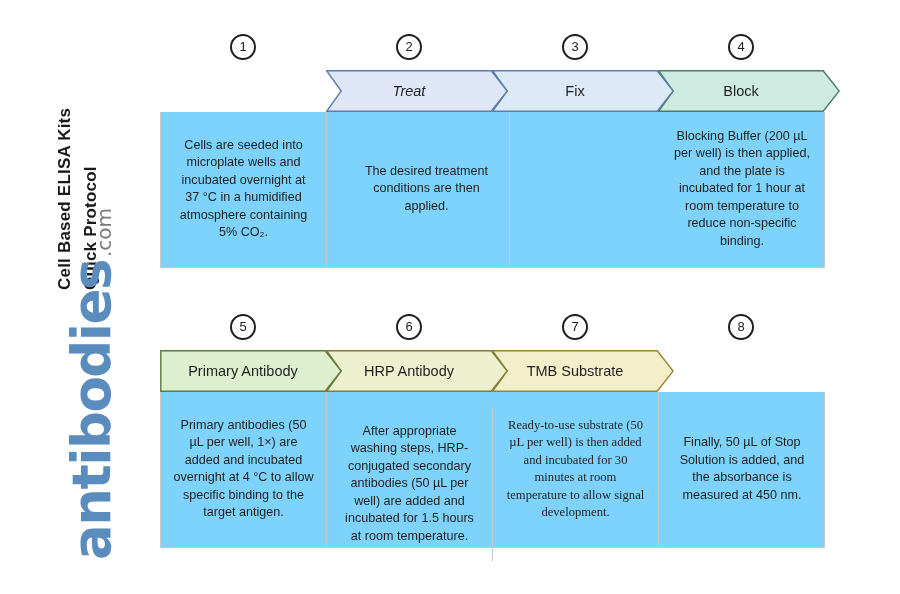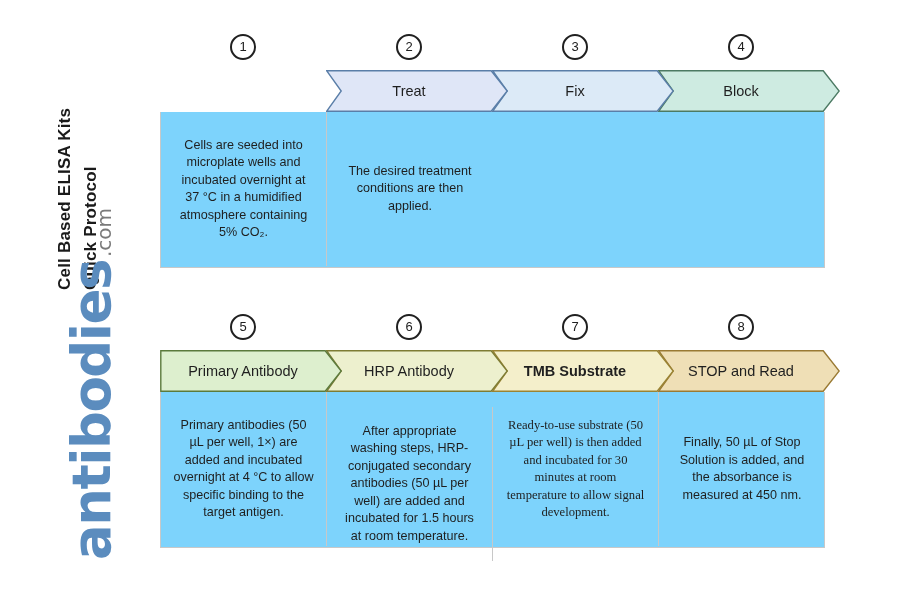--- a/index.html
+++ b/index.html
@@ -167,21 +167,21 @@
 </div>
 
 <div class="flow-row" id="row-1">
   <div class="numbers-strip">
       <div class="num-circle" style="left: 70px;">1</div>
       <div class="num-circle" style="left: 236px;">2</div>
       <div class="num-circle" style="left: 402px;">3</div>
       <div class="num-circle" style="left: 568px;">4</div>
     </div>
   <div class="banner-strip">
-      <div class="banner-seg" style="left: 166px; width: 182px; z-index: 3;">
+      <div class="banner-seg" style="left: 166px; width: 182px; z-index: 3; font-style: italic;">
         <svg class="seg-shape" viewBox="0 0 182 42" preserveAspectRatio="none">
           <polygon points="0.8,0.8 165.2,0.8 181.2,21 165.2,41.2 0.8,41.2 15.2,21" fill="#DFE6F7" stroke="#5A7EA8" stroke-width="1.4"></polygon>
         </svg>
         <span class="seg-label" style="margin-right: 16px;">Treat</span>
       </div>
       <div class="banner-seg" style="left: 498px; width: 182px; z-index: 1;">
         <svg class="seg-shape" viewBox="0 0 182 42" preserveAspectRatio="none">
           <polygon points="0.8,0.8 165.2,0.8 181.2,21 165.2,41.2 0.8,41.2 15.2,21" fill="#CEEBE1" stroke="#4C7A63" stroke-width="1.4"></polygon>
         </svg>
         <span class="seg-label" style="margin-right: 16px;">Block</span>
@@ -190,22 +190,25 @@
         <svg class="seg-shape" viewBox="0 0 182 42" preserveAspectRatio="none">
           <polygon points="0.8,0.8 165.2,0.8 181.2,21 165.2,41.2 0.8,41.2 15.2,21" fill="#DCEAF7" stroke="#5A7EA8" stroke-width="1.4"></polygon>
         </svg>
         <span class="seg-label" style="margin-right: 16px;">Fix</span>
       </div>
     </div>
   <div class="body-strip">
       <div class="body-cell" style="left: 0px; width: 166px;">
         <div class="body-text">Cells are seeded into microplate wells and incubated overnight at 37 °C in a humidified atmosphere containing 5% CO₂.</div>
       </div>
-      <div class="body-cell" style="left: 166px; width: 166px;">
+      <div class="body-cell" style="left: 183px; width: 166px;">
         <div class="body-text">The desired treatment conditions are then applied.</div>
+      </div>
+      <div class="body-cell" style="left: 498px; width: 166px; border-right: none;">
+        <div class="body-text">Blocking Buffer (200 µL per well) is then applied, and the plate is incubated for 1 hour at room temperature to reduce non-specific binding.</div>
       </div>
     </div>
 </div>
 
 <div class="flow-row" id="row-2">
   <div class="numbers-strip">
       <div class="num-circle" style="left: 70px;">5</div>
       <div class="num-circle" style="left: 236px;">6</div>
       <div class="num-circle" style="left: 402px;">7</div>
       <div class="num-circle" style="left: 568px;">8</div>
@@ -220,27 +223,21 @@
       <div class="banner-seg" style="left: 166px; width: 182px; z-index: 3;">
         <svg class="seg-shape" viewBox="0 0 182 42" preserveAspectRatio="none">
           <polygon points="0.8,0.8 165.2,0.8 181.2,21 165.2,41.2 0.8,41.2 15.2,21" fill="#EDF0CE" stroke="#7E7C34" stroke-width="1.4"></polygon>
         </svg>
         <span class="seg-label" style="margin-right: 16px; text-align: right;">HRP Antibody</span>
       </div>
       <div class="banner-seg" style="left: 332px; width: 182px; z-index: 2;">
         <svg class="seg-shape" viewBox="0 0 182 42" preserveAspectRatio="none">
           <polygon points="0.8,0.8 165.2,0.8 181.2,21 165.2,41.2 0.8,41.2 15.2,21" fill="#F4EFCB" stroke="#9A8333" stroke-width="1.4"></polygon>
         </svg>
-        <span class="seg-label" style="margin-right: 16px; font-weight: bold;">TMB Substrate</span>
-      </div>
-      <div class="banner-seg" style="left: 498px; width: 182px; z-index: 1;">
-        <svg class="seg-shape" viewBox="0 0 182 42" preserveAspectRatio="none">
-          <polygon points="0.8,0.8 165.2,0.8 181.2,21 165.2,41.2 0.8,41.2 15.2,21" fill="#EFDFB6" stroke="#9A7A33" stroke-width="1.4"></polygon>
-        </svg>
-        <span class="seg-label" style="margin-right: 16px;">STOP and Read</span>
+        <span class="seg-label" style="margin-right: 16px;">TMB Substrate</span>
       </div>
     </div>
   <div class="body-strip">
       <div class="body-cell" style="left: 0px; width: 166px;">
         <div class="body-text">Primary antibodies (50 µL per well, 1×) are added and incubated overnight at 4 °C to allow specific binding to the target antigen.</div>
       </div>
       <div class="body-cell" style="left: 166px; width: 166px; margin-top: 15px;">
         <div class="body-text">After appropriate washing steps, HRP-conjugated secondary antibodies (50 µL per well) are added and incubated for 1.5 hours at room temperature.</div>
       </div>
       <div class="body-cell" style="left: 332px; width: 166px; font-family: Liberation Serif, serif;">

